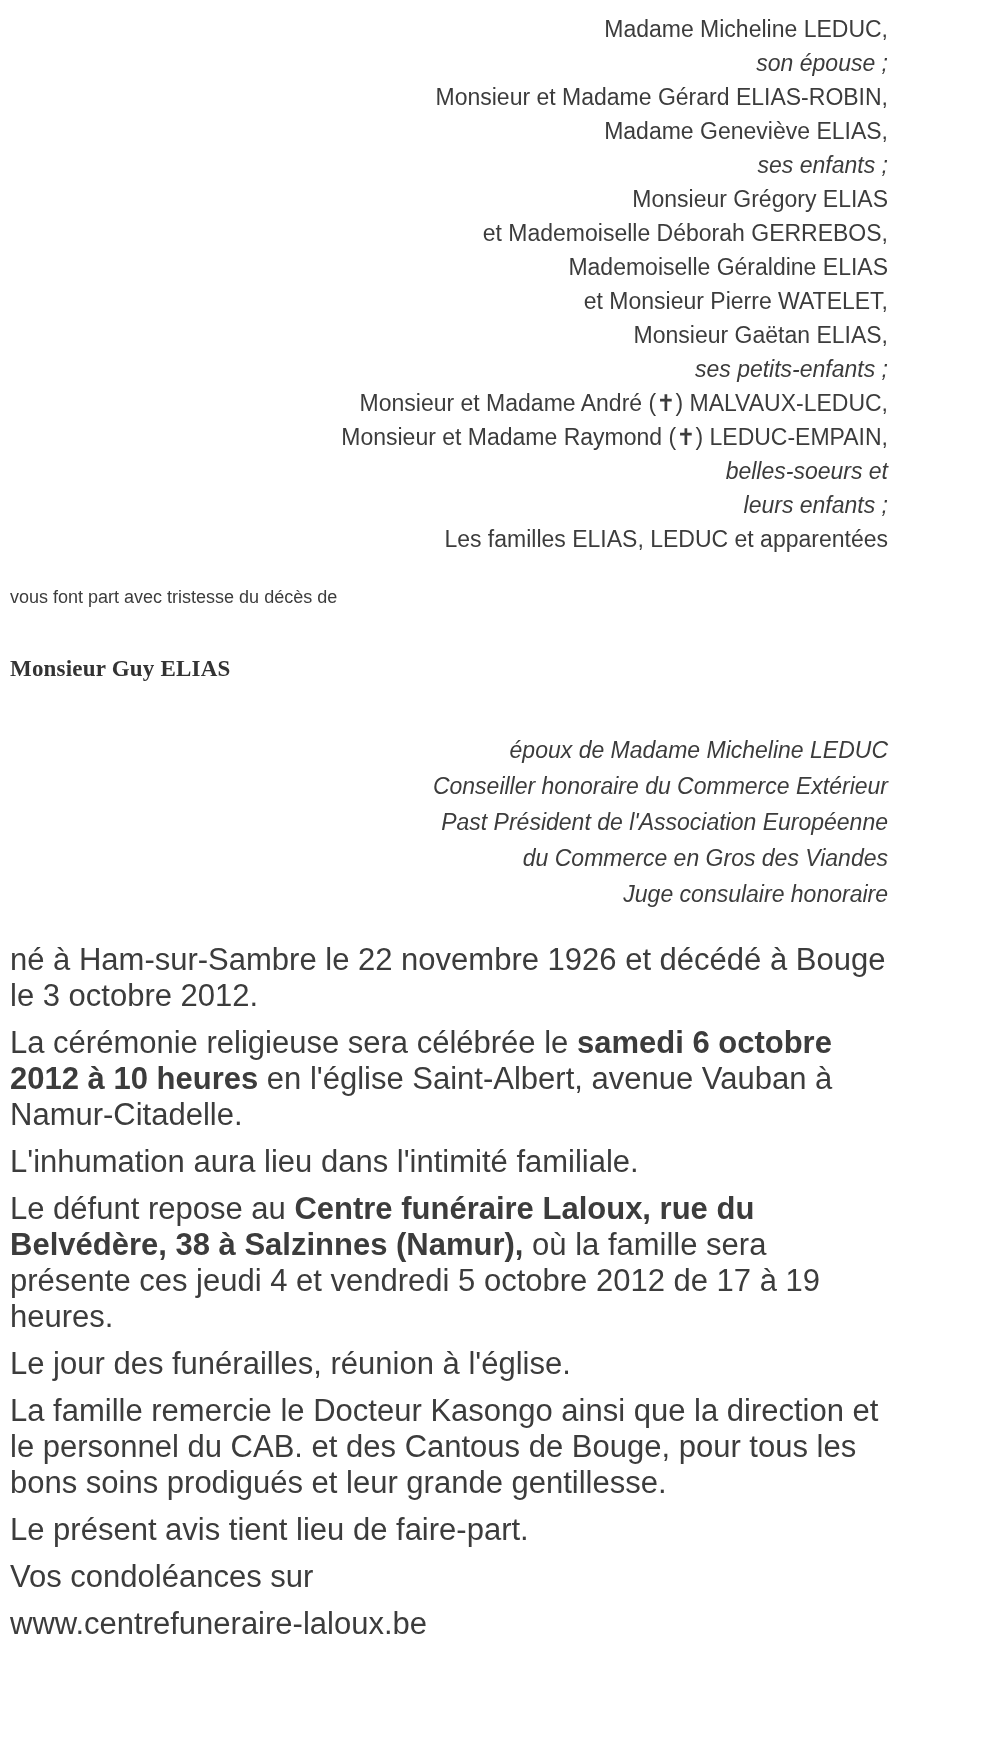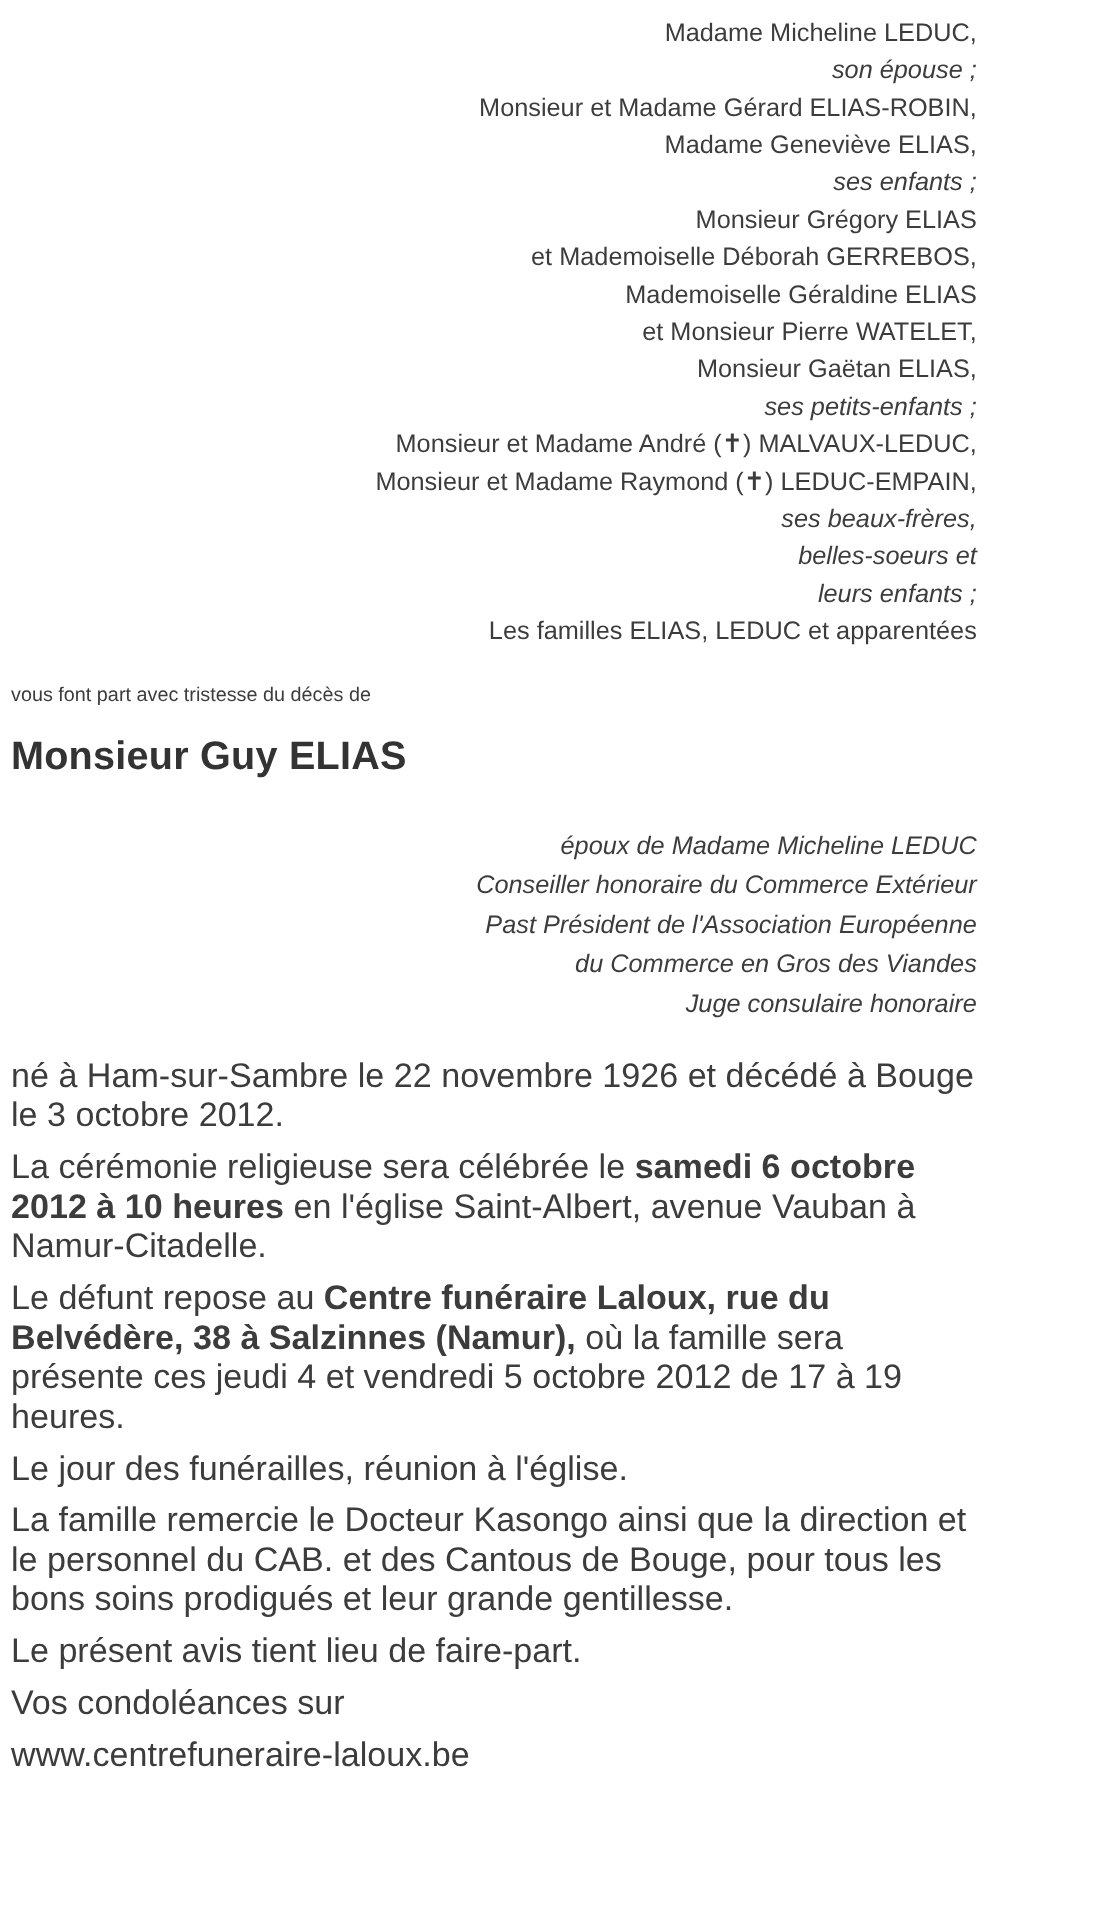--- a/index.html
+++ b/index.html
@@ -13,26 +13,27 @@
     -webkit-font-smoothing: antialiased;
   }
   .page { padding: 12px 112px 60px 10px; }
 
   .line { font-size: 23px; line-height: 34px; text-align: right; }
   .line.right { text-align: right; font-style: italic; }
 
   .intro { margin-top: 24px; font-size: 18px; line-height: 34px; }
 
   .deceased-name {
-    margin-top: 16px;
-    font-size: 36px;
+    margin-top: 32px;
+    font-size: 23px;
     line-height: 46px;
     font-weight: 700;
     color: #333333;
     letter-spacing: 0.2px;
+    font-family: Liberation Serif, serif;
   }
 
   .titles { margin-top: 40px; font-style: italic; }
   .titles .line { line-height: 36px; }
 
   .details { margin-top: 30px; }
   .details p {
     font-size: 31px;
     line-height: 36px;
     margin-bottom: 11px;
@@ -51,21 +52,20 @@
     <p class="line">Madame Geneviève ELIAS,</p>
     <p class="line right">ses enfants ;</p>
     <p class="line">Monsieur Grégory ELIAS</p>
     <p class="line">et Mademoiselle Déborah GERREBOS,</p>
     <p class="line">Mademoiselle Géraldine ELIAS</p>
     <p class="line">et Monsieur Pierre WATELET,</p>
     <p class="line">Monsieur Gaëtan ELIAS,</p>
     <p class="line right">ses petits-enfants ;</p>
     <p class="line">Monsieur et Madame André (✝) MALVAUX-LEDUC,</p>
     <p class="line">Monsieur et Madame Raymond (✝) LEDUC-EMPAIN,</p>
-    <p class="line right">ses beaux-frères,</p>
     <p class="line right">belles-soeurs et</p>
     <p class="line right">leurs enfants ;</p>
     <p class="line">Les familles ELIAS, LEDUC et apparentées</p>
   </section>
 
   <p class="intro">vous font part avec tristesse du décès de</p>
 
   <h1 class="deceased-name">Monsieur Guy ELIAS</h1>
 
   <section class="titles">
@@ -74,20 +74,21 @@
     <p class="line">Past Président de l'Association Européenne</p>
     <p class="line">du Commerce en Gros des Viandes</p>
     <p class="line">Juge consulaire honoraire</p>
   </section>
 
   <section class="details">
     <p><span>né à Ham-sur-Sambre le 22 novembre 1926 et décédé à Bouge le 3 octobre 2012.</span></p>
 
     <p><span>La cérémonie religieuse sera célébrée le </span><span class="b">samedi 6 octobre 2012 à 10 heures</span><span> en l'église Saint-Albert, avenue Vauban à Namur-Citadelle.</span></p>
 
+    <p><span>L'inhumation aura lieu dans l'intimité familiale.</span></p>
 
     <p><span>Le défunt repose au </span><span class="b">Centre funéraire Laloux, rue du Belvédère, 38 à Salzinnes (Namur),</span><span> où la famille sera présente ces jeudi 4 et vendredi 5 octobre 2012 de 17 à 19 heures.</span></p>
 
     <p><span>Le jour des funérailles, réunion à l'église.</span></p>
 
     <p><span>La famille remercie le Docteur Kasongo ainsi que la direction et le personnel du CAB. et des Cantous de Bouge, pour tous les bons soins prodigués et leur grande gentillesse.</span></p>
 
     <p><span>Le présent avis tient lieu de faire-part.</span></p>
 
     <p><span>Vos condoléances sur</span></p>

